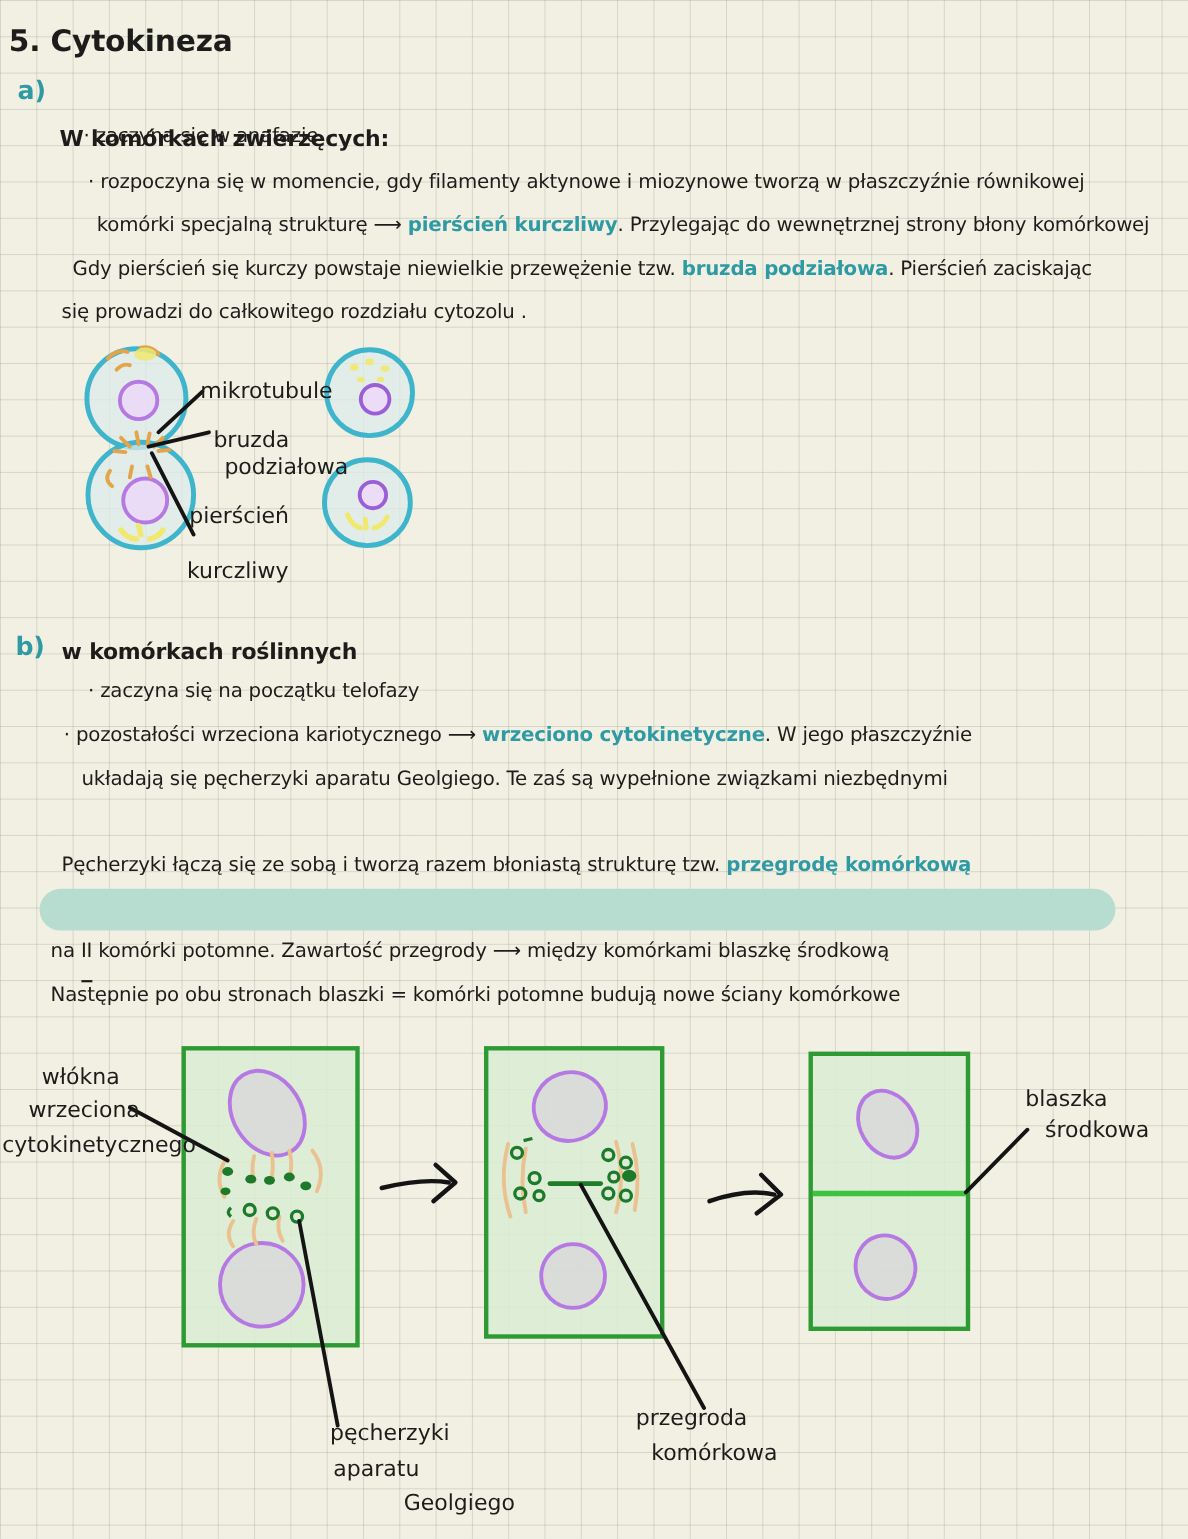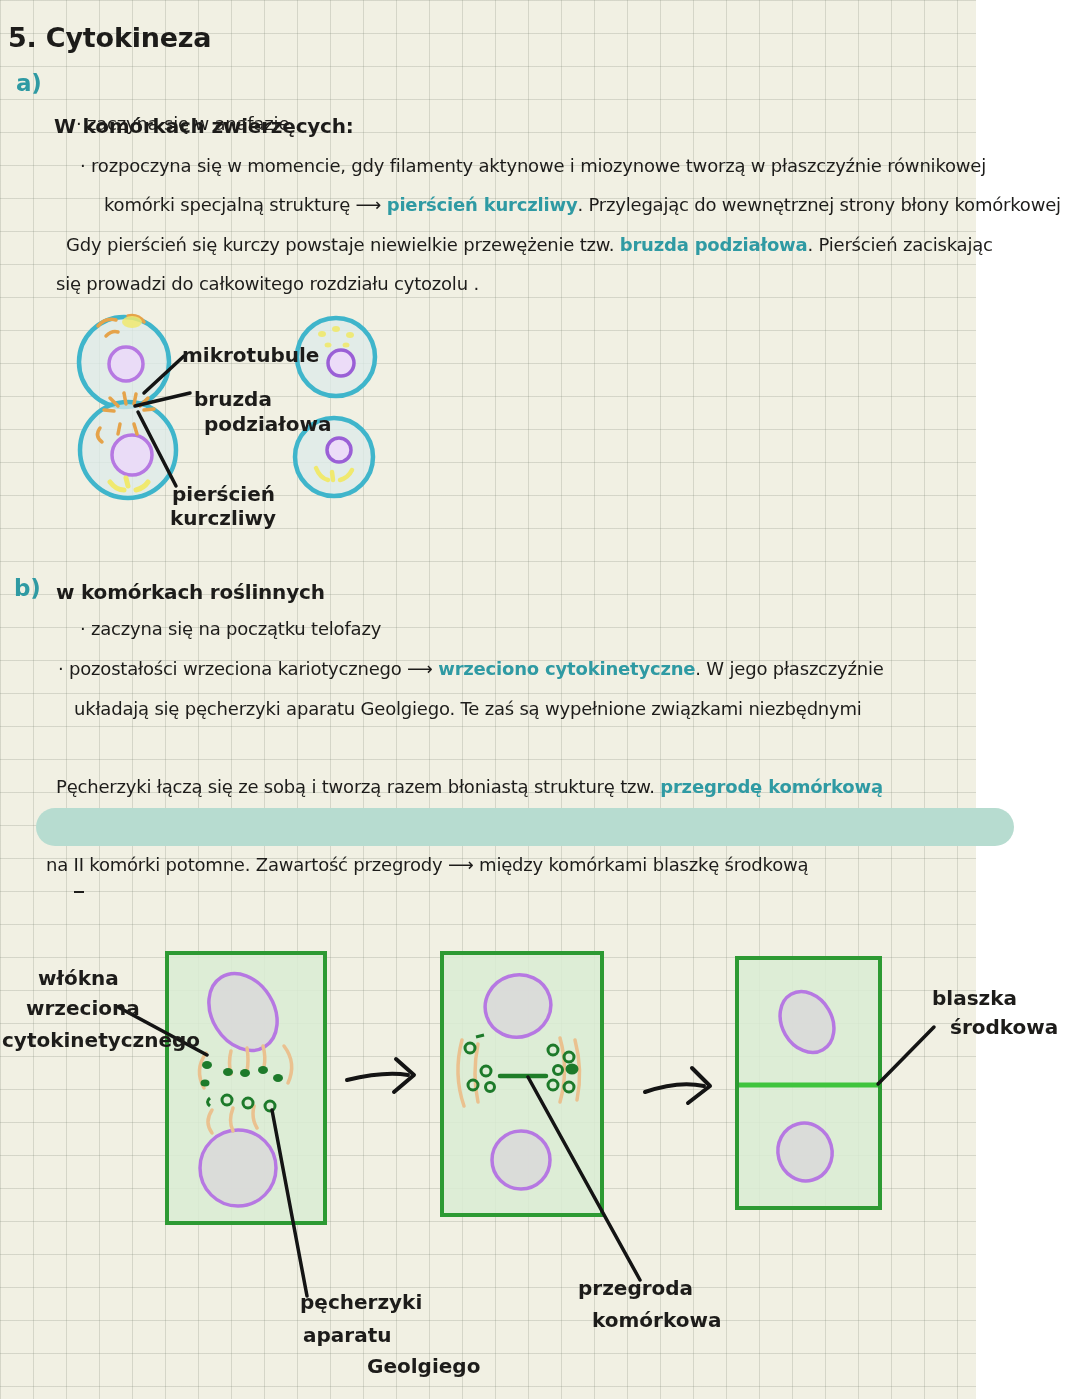--- a/index.html
+++ b/index.html
@@ -1,49 +1,49 @@
 <!DOCTYPE html>
 <html><head>
 <meta charset="utf-8">
 <style>
   html,body{margin:0;padding:0;}
   body{width:1080px;height:1399px;overflow:hidden;}
   #page{
-    position:relative;width:976px;height:1399px;
+    position:relative;width:1080px;height:1399px;
     background-color:#f1f0e3;
     background-image:
       linear-gradient(to right, rgba(140,146,130,.28) 1px, transparent 1px),
       linear-gradient(to bottom, rgba(140,146,130,.28) 1px, transparent 1px);
     background-size:33px 33px;
     font-family:"DejaVu Sans", sans-serif;
     color:#1d1c1a;
   }
   .txt{position:absolute;white-space:nowrap;font-size:18px;font-weight:500;letter-spacing:-0.2px;}
   .title{font-size:27px;font-weight:700;}
   .sec-label{font-size:23px;font-weight:700;color:#2f9aa3;}
   .heading{font-size:20px;font-weight:700;}
   .teal{color:#2f9aa3;font-weight:600;}
-  .lbl{position:absolute;white-space:nowrap;font-size:20px;font-weight:700;}
+  .lbl{position:absolute;white-space:nowrap;font-size:20px;font-weight:400;}
   .hl-pill{position:absolute;background:#b7dcd0;border-radius:19px;}
   .hl-text{font-weight:600;}
   .u2{border-bottom:2px solid #1d1c1a;padding-bottom:16px;}
   svg{position:absolute;overflow:visible;}
 </style>
 </head>
 <body>
 
 <div id="page">
 
   <div class="txt title" style="left:8px;top:22px;">5. Cytokineza</div>
 
   <div class="txt sec-label" style="left:16px;top:70px;">a)</div>
   <div class="txt heading" style="left:54px;top:70px;margin-top:44px;">W komórkach zwierzęcych:</div>
   <div class="txt" style="left:76px;top:113px;">· zaczyna się w anafazie</div>
   <div class="txt" style="left:80px;top:155px;">· rozpoczyna się w momencie, gdy filamenty aktynowe i miozynowe tworzą w płaszczyźnie równikowej</div>
-  <div class="txt" style="left:88px;top:194px;margin-left:16px;"><span>komórki specjalną strukturę ⟶ </span><span class="teal">pierścień kurczliwy</span><span>. Przylegając do wewnętrznej strony błony komórkowej</span></div>
+  <div class="txt" style="left:88px;top:194px;"><span>komórki specjalną strukturę ⟶ </span><span class="teal">pierścień kurczliwy</span><span>. Przylegając do wewnętrznej strony błony komórkowej</span></div>
   <div class="txt" style="left:66px;top:234px;"><span>Gdy pierścień się kurczy powstaje niewielkie przewężenie tzw. </span><span class="teal">bruzda podziałowa</span><span>. Pierścień zaciskając</span></div>
   <div class="txt" style="left:56px;top:273px;">się prowadzi do całkowitego rozdziału cytozolu .</div>
 
   <svg style="left:40px;top:300px;" width="460" height="250" viewBox="0 0 460 250">
 
     <g>
       <circle cx="84" cy="62" r="45" fill="#dcebea" fill-opacity="0.75" stroke="#3fb5cb" stroke-width="4.5"></circle>
       <circle cx="88" cy="150" r="48" fill="#dcebea" fill-opacity="0.75" stroke="#3fb5cb" stroke-width="4.5"></circle>
 
       <g stroke="#e5a34a" stroke-width="3.5" fill="none" stroke-linecap="round">
@@ -96,33 +96,34 @@
 
     <g stroke="#141414" stroke-width="3.5" stroke-linecap="round">
       <line x1="104" y1="93" x2="144" y2="56"></line>
       <line x1="95" y1="106" x2="150" y2="93"></line>
       <line x1="98" y1="112" x2="136" y2="186"></line>
     </g>
   </svg>
   <div class="lbl" style="left:182px;top:343px;">mikrotubule</div>
   <div class="lbl" style="left:194px;top:387px;">bruzda</div>
   <div class="lbl" style="left:204px;top:412px;">podziałowa</div>
-  <div class="lbl" style="left:172px;top:482px;">pierścień</div>
+  <div class="lbl" style="left:172px;top:456px;">pierścień</div>
   <div class="lbl" style="left:170px;top:506px;">kurczliwy</div>
 
   <div class="txt sec-label" style="left:14px;top:575px;">b)</div>
   <div class="txt heading" style="left:56px;top:580px;">w komórkach roślinnych</div>
   <div class="txt" style="left:80px;top:618px;">· zaczyna się na początku telofazy</div>
   <div class="txt" style="left:58px;top:658px;"><span>· pozostałości wrzeciona kariotycznego ⟶ </span><span class="teal">wrzeciono cytokinetyczne</span><span>. W jego płaszczyźnie</span></div>
   <div class="txt" style="left:74px;top:698px;">układają się pęcherzyki aparatu Geolgiego. Te zaś są wypełnione związkami niezbędnymi</div>
   <div class="txt" style="left:56px;top:776px;"><span>Pęcherzyki łączą się ze sobą i tworzą razem błoniastą strukturę tzw. </span><span class="teal">przegrodę komórkową</span></div>
 
   <div class="hl-pill" style="left:36px;top:808px;width:978px;height:38px;"></div>
 
   <div class="txt" style="left:46px;top:854px;"><span>na </span><span class="u2">II</span><span> komórki potomne. Zawartość przegrody ⟶ między komórkami blaszkę środkową</span></div>
+  <div class="txt" style="left:46px;top:894px;">Następnie po obu stronach blaszki = komórki potomne budują nowe ściany komórkowe</div>
 
   <svg style="left:0px;top:940px;" width="1080" height="459" viewBox="0 0 1080 459">
 
     <g>
       <rect x="167" y="13" width="158" height="270" fill="#d9ecd3" fill-opacity="0.85" stroke="#2d9a33" stroke-width="4"></rect>
       <ellipse cx="243" cy="72" rx="31" ry="41" transform="rotate(-32 243 72)" fill="#d9d9d9" fill-opacity="0.9" stroke="#b678e2" stroke-width="3.5"></ellipse>
       <circle cx="238" cy="228" r="38" fill="#d9d9d9" fill-opacity="0.9" stroke="#b678e2" stroke-width="3.5"></circle>
       <g stroke="#eac18f" stroke-width="3.5" fill="none" stroke-linecap="round">
         <path d="M206,113 q-12,17 -2,35"></path>
           <path d="M284,106 q13,17 4,37"></path>

